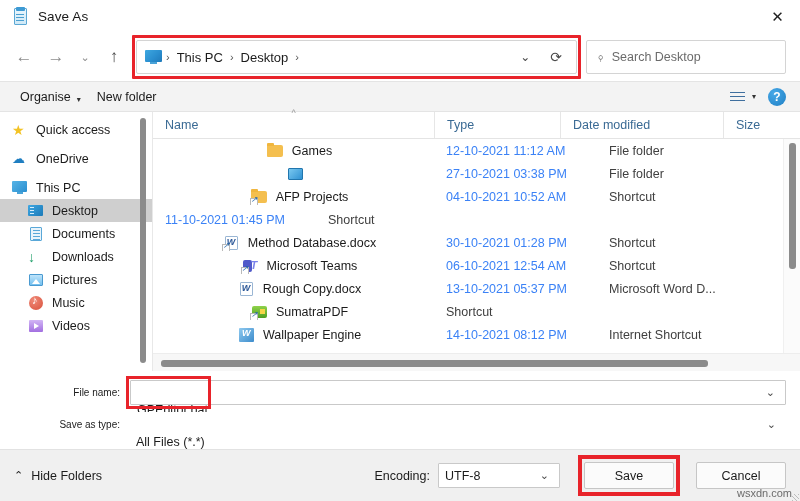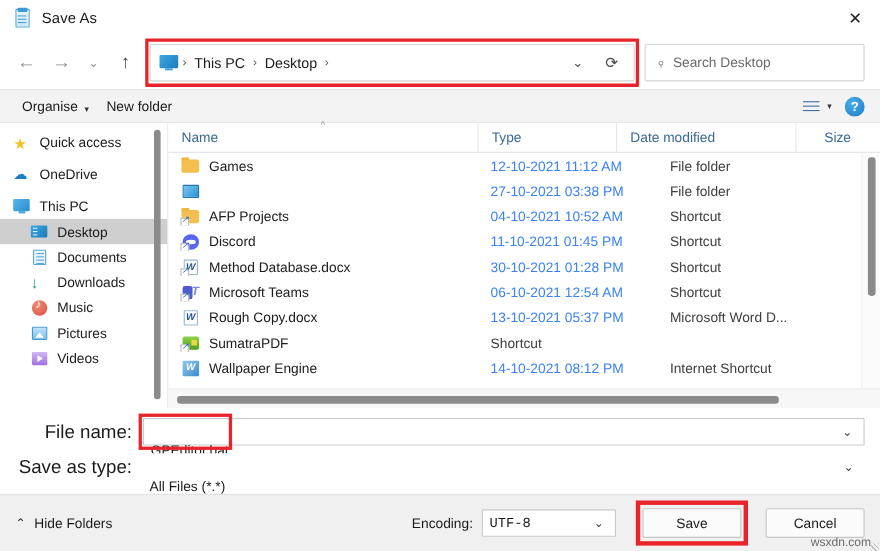--- a/index.html
+++ b/index.html
@@ -190,32 +190,32 @@
   .colhead {
     height: 27px; min-height: 27px; display: flex; align-items: center;
     border-bottom: 1px solid #e4e4e4; background: #ffffff;
     font-size: 12.5px; color: #3a6a94; position: relative;
   }
   .col { padding-left: 12px; position: relative; height: 100%; display: flex; align-items: center; }
   .col + .col { border-left: 1px solid #e6e6e6; }
   .col-name { width: 281px; flex: none; }
   .col-date { width: 163px; flex: none; }
   .col-type { width: 126px; flex: none; }
-  .col-size { width: 64px; flex: none; justify-content: center; }
+  .col-size { width: 64px; flex: none; }
   .sortcaret {
     position: absolute; left: 50%; top: -4px; transform: translateX(-50%);
     font-size: 9px; color: #9a9a9a;
   }
 
   .rows { flex: 1; position: relative; overflow: hidden; }
   .row {
     height: 23px; display: flex; align-items: center; font-size: 12.5px; color: #1b1b1b;
   }
   .cell { white-space: nowrap; overflow: hidden; }
-  .cell-name { width: 281px; flex: none; display: flex; align-items: center; padding-left: 12px; }
+  .cell-name { width: 281px; flex: none; display: flex; align-items: center; padding-left: 12px; justify-content: center; }
   .cell-date { width: 163px; flex: none; padding-left: 12px; color: #3b82f6; }
   .cell-type { width: 126px; flex: none; padding-left: 12px; color: #404040; }
   .cell-size { width: 64px; flex: none; padding-left: 12px; }
   .fico { width: 18px; height: 16px; margin-right: 7px; flex: none; position: relative; }
 
   .fold { position:absolute;left:0;top:2px;width:16px;height:12px;background:#f4bf4f;border-radius:1px 2px 2px 1px;}
   .fold:before{content:"";position:absolute;left:0;top:-2px;width:7px;height:3px;background:#f0b63e;border-radius:1px 1px 0 0;}
   .lnk{position:absolute;left:-1px;bottom:-1px;width:8px;height:8px;background:#fff;border:1px solid #b9b9b9;}
   .lnk:after{content:"↗";position:absolute;left:0px;top:-4px;font-size:8px;color:#2566a8;}
   .genblue{position:absolute;left:1px;top:2px;width:15px;height:12px;
@@ -253,21 +253,21 @@
     background: #8b8b8b; border-radius: 3px;
   }
 
   
   .footer {
     background: #ffffff; padding: 8px 14px 0 14px;
   }
   .frow { display: flex; align-items: center; height: 27px; margin-bottom: 5px; }
   .flabel {
     width: 116px; flex: none; text-align: right; padding-right: 10px;
-    font-size: 17px; color: #1b1b1b;
+    font-size: 10px; color: #1b1b1b;
   }
   .fctl { flex: 1; position: relative; height: 25px; }
   .fselect {
     width: 100%; height: 25px; border: 1px solid #c9c9c9; background: #ffffff;
     display: flex; align-items: center; padding-left: 6px;
     font-size: 12.5px; color: #1b1b1b; border-radius: 1px;
   }
   .fselect .fv { flex: 1; margin-top: 34px; }
   .fchev { font-size: 11px; color: #4a4a4a; padding: 0 10px; }
   .name-highlight {
@@ -285,21 +285,21 @@
   }
   .hide-folders { display: flex; align-items: center; font-size: 12.5px; color: #1b1b1b; }
   .hf-caret { font-size: 11px; margin-right: 8px; color: #222; }
   .bb-spacer { flex: 1; }
   .enc-label { font-size: 12.5px; color: #1b1b1b; margin-right: 8px; }
   .enc-select {
     width: 122px; height: 25px; border: 1px solid #c9c9c9; background: #ffffff;
     display: flex; align-items: center; padding-left: 6px;
     font-size: 12.5px; color: #1b1b1b; border-radius: 1px; margin-right: 24px;
   }
-  .enc-select .fv { flex: 1; font-family: Liberation Mono, monospace; }
+  .enc-select .fv { flex: 1; }
   .btn {
     width: 90px; height: 27px; border: 1px solid #c6c6c6; background: #fbfbfb;
     display: flex; align-items: center; justify-content: center;
     font-size: 12.5px; color: #1b1b1b; border-radius: 2px;
   }
   .save-wrap { position: relative; margin-right: 22px; }
   .save-highlight {
     position: absolute; left: -6px; top: -7px; right: -6px; bottom: -7px;
     border: 4px solid #e8232a; pointer-events: none;
   }
@@ -405,29 +405,29 @@
             <i class="docf"></i>
           </span>
         <span>Documents</span>
       </div>
       <div class="nav-item indent">
         <span class="nav-ico dl-arrow">↓</span>
         <span>Downloads</span>
       </div>
       <div class="nav-item indent">
         <span class="nav-ico">
+            <i class="pic"></i>
+          </span>
+        <span>Pictures</span>
+      </div>
+      <div class="nav-item indent">
+        <span class="nav-ico">
             <i class="mus"></i>
           </span>
         <span>Music</span>
-      </div>
-      <div class="nav-item indent">
-        <span class="nav-ico">
-            <i class="pic"></i>
-          </span>
-        <span>Pictures</span>
       </div>
       <div class="nav-item indent">
         <span class="nav-ico">
             <i class="vid"></i>
           </span>
         <span>Videos</span>
       </div>
       <div class="sb-track">
         <div class="sb-thumb"></div>
       </div>
@@ -479,27 +479,20 @@
                 <i class="fold"></i>
                 <i class="lnk"></i>
               </span>
             <span>AFP Projects</span>
           </div>
           <div class="cell cell-date">04-10-2021 10:52 AM</div>
           <div class="cell cell-type">Shortcut</div>
           <div class="cell cell-size"></div>
         </div>
         <div class="row">
-          <div class="cell cell-name">
-            <span class="fico">
-                <i class="discord"></i>
-                <i class="lnk"></i>
-              </span>
-            <span>Discord</span>
-          </div>
           <div class="cell cell-date">11-10-2021 01:45 PM</div>
           <div class="cell cell-type">Shortcut</div>
           <div class="cell cell-size"></div>
         </div>
         <div class="row">
           <div class="cell cell-name">
             <span class="fico">
                 <i class="docx"></i>
                 <i class="lnk"></i>
               </span>

